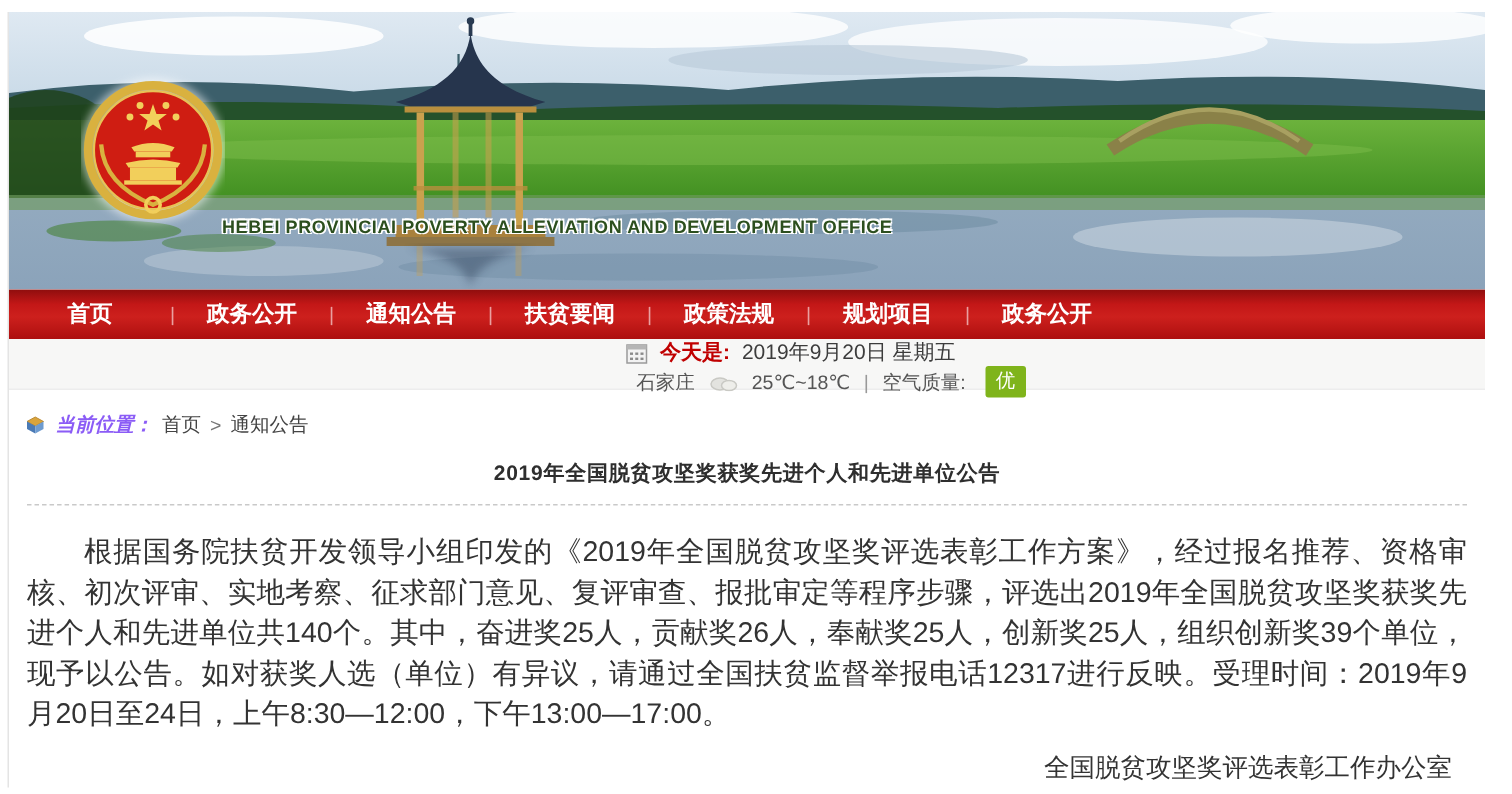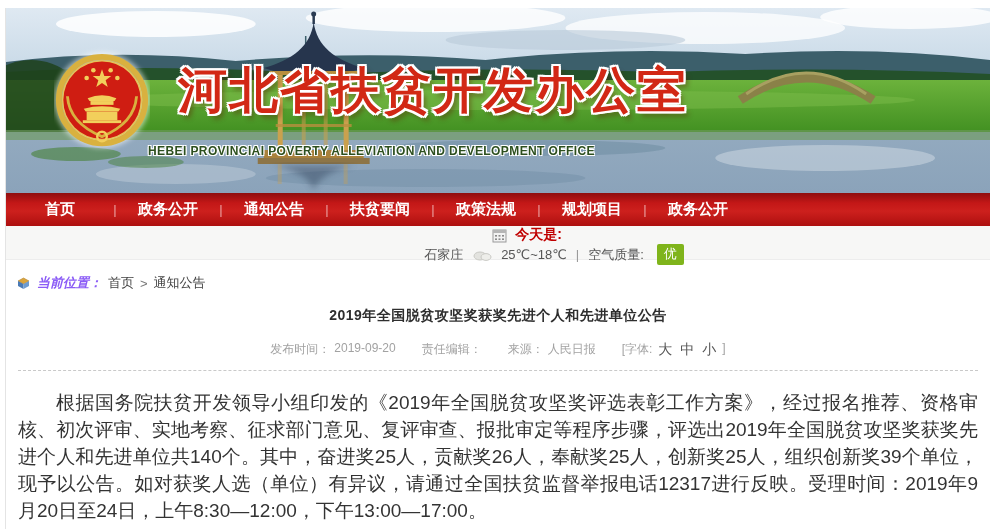--- a/index.html
+++ b/index.html
@@ -145,21 +145,20 @@
         <path d="M35,52 Q50,46 65,52 L63,55 L37,55 Z"></path>
         <rect x="38" y="55" width="24" height="4"></rect>
         <path d="M31,63 Q50,58 69,63 L67,66 L33,66 Z"></path>
         <rect x="34" y="66" width="32" height="9"></rect>
         <rect x="30" y="75" width="40" height="3"></rect>
       </g>
       <path d="M14,50 Q16,78 50,92 Q84,78 86,50" fill="none" stroke="#d9b13f" stroke-width="3"></path>
       <circle cx="50" cy="92" r="5" fill="none" stroke="#f2cf5b" stroke-width="2.5"></circle>
     </svg>
 
-    <div class="banner-title">河北省扶贫开发办公室</div>
     <div class="banner-subtitle">HEBEI PROVINCIAI POVERTY ALLEVIATION AND DEVELOPMENT OFFICE</div>
   </div>
 
   <div class="nav">
     <div class="nav-item first">首页</div>
     <div class="nav-sep">|</div>
     <div class="nav-item">政务公开</div>
     <div class="nav-sep">|</div>
     <div class="nav-item">通知公告</div>
     <div class="nav-sep">|</div>
@@ -180,20 +179,21 @@
         <g fill="#8a8a8a">
           <rect x="3" y="7" width="2" height="1.6"></rect>
             <rect x="6.5" y="7" width="2" height="1.6"></rect>
             <rect x="10" y="7" width="2" height="1.6"></rect>
           <rect x="3" y="10.4" width="2" height="1.6"></rect>
             <rect x="6.5" y="10.4" width="2" height="1.6"></rect>
             <rect x="10" y="10.4" width="2" height="1.6"></rect>
         </g>
       </svg>
       <span class="today-label">今天是:</span>
+      <span class="today-date">2019年9月20日 星期五</span>
     </div>
     <div class="info-right">
       <span>石家庄</span>
       <svg width="20" height="13" viewBox="0 0 20 13">
         <ellipse cx="8" cy="8" rx="6" ry="4" fill="#e3e3df" stroke="#c9c9c4"></ellipse>
         <ellipse cx="14" cy="9" rx="5" ry="3.4" fill="#eeeeea" stroke="#c9c9c4"></ellipse>
       </svg>
       <span>25℃~18℃</span>
       <span class="bar-sep">|</span>
       <span>空气质量:</span>
@@ -209,40 +209,20 @@
     </svg>
     <span class="crumb-label">当前位置：</span>
     <span class="crumb-link">首页</span>
     <span class="crumb-sep">&gt;</span>
     <span class="crumb-link">通知公告</span>
   </div>
 
   <div class="article">
     <div class="article-title">2019年全国脱贫攻坚奖获奖先进个人和先进单位公告</div>
 
-    <div class="article-meta">
-      <span class="meta-group">
-        <span>发布时间：</span>
-        <span>2019-09-20</span>
-      </span>
-      <span class="meta-group">
-        <span>责任编辑：</span>
-      </span>
-      <span class="meta-group">
-        <span>来源：</span>
-        <span>人民日报</span>
-      </span>
-      <span class="meta-group">
-        <span>[字体:</span>
-        <span class="font-size-btn">大</span>
-        <span class="font-size-btn">中</span>
-        <span class="font-size-btn">小</span>
-        <span>]</span>
-      </span>
-    </div>
 
     <div class="meta-dash"></div>
 
     <p class="article-body">根据国务院扶贫开发领导小组印发的《2019年全国脱贫攻坚奖评选表彰工作方案》，经过报名推荐、资格审核、初次评审、实地考察、征求部门意见、复评审查、报批审定等程序步骤，评选出2019年全国脱贫攻坚奖获奖先进个人和先进单位共140个。其中，奋进奖25人，贡献奖26人，奉献奖25人，创新奖25人，组织创新奖39个单位，现予以公告。如对获奖人选（单位）有异议，请通过全国扶贫监督举报电话12317进行反映。受理时间：2019年9月20日至24日，上午8:30—12:00，下午13:00—17:00。</p>
 
     <div class="signature">
       <div>全国脱贫攻坚奖评选表彰工作办公室</div>
 
     </div>
   </div>

